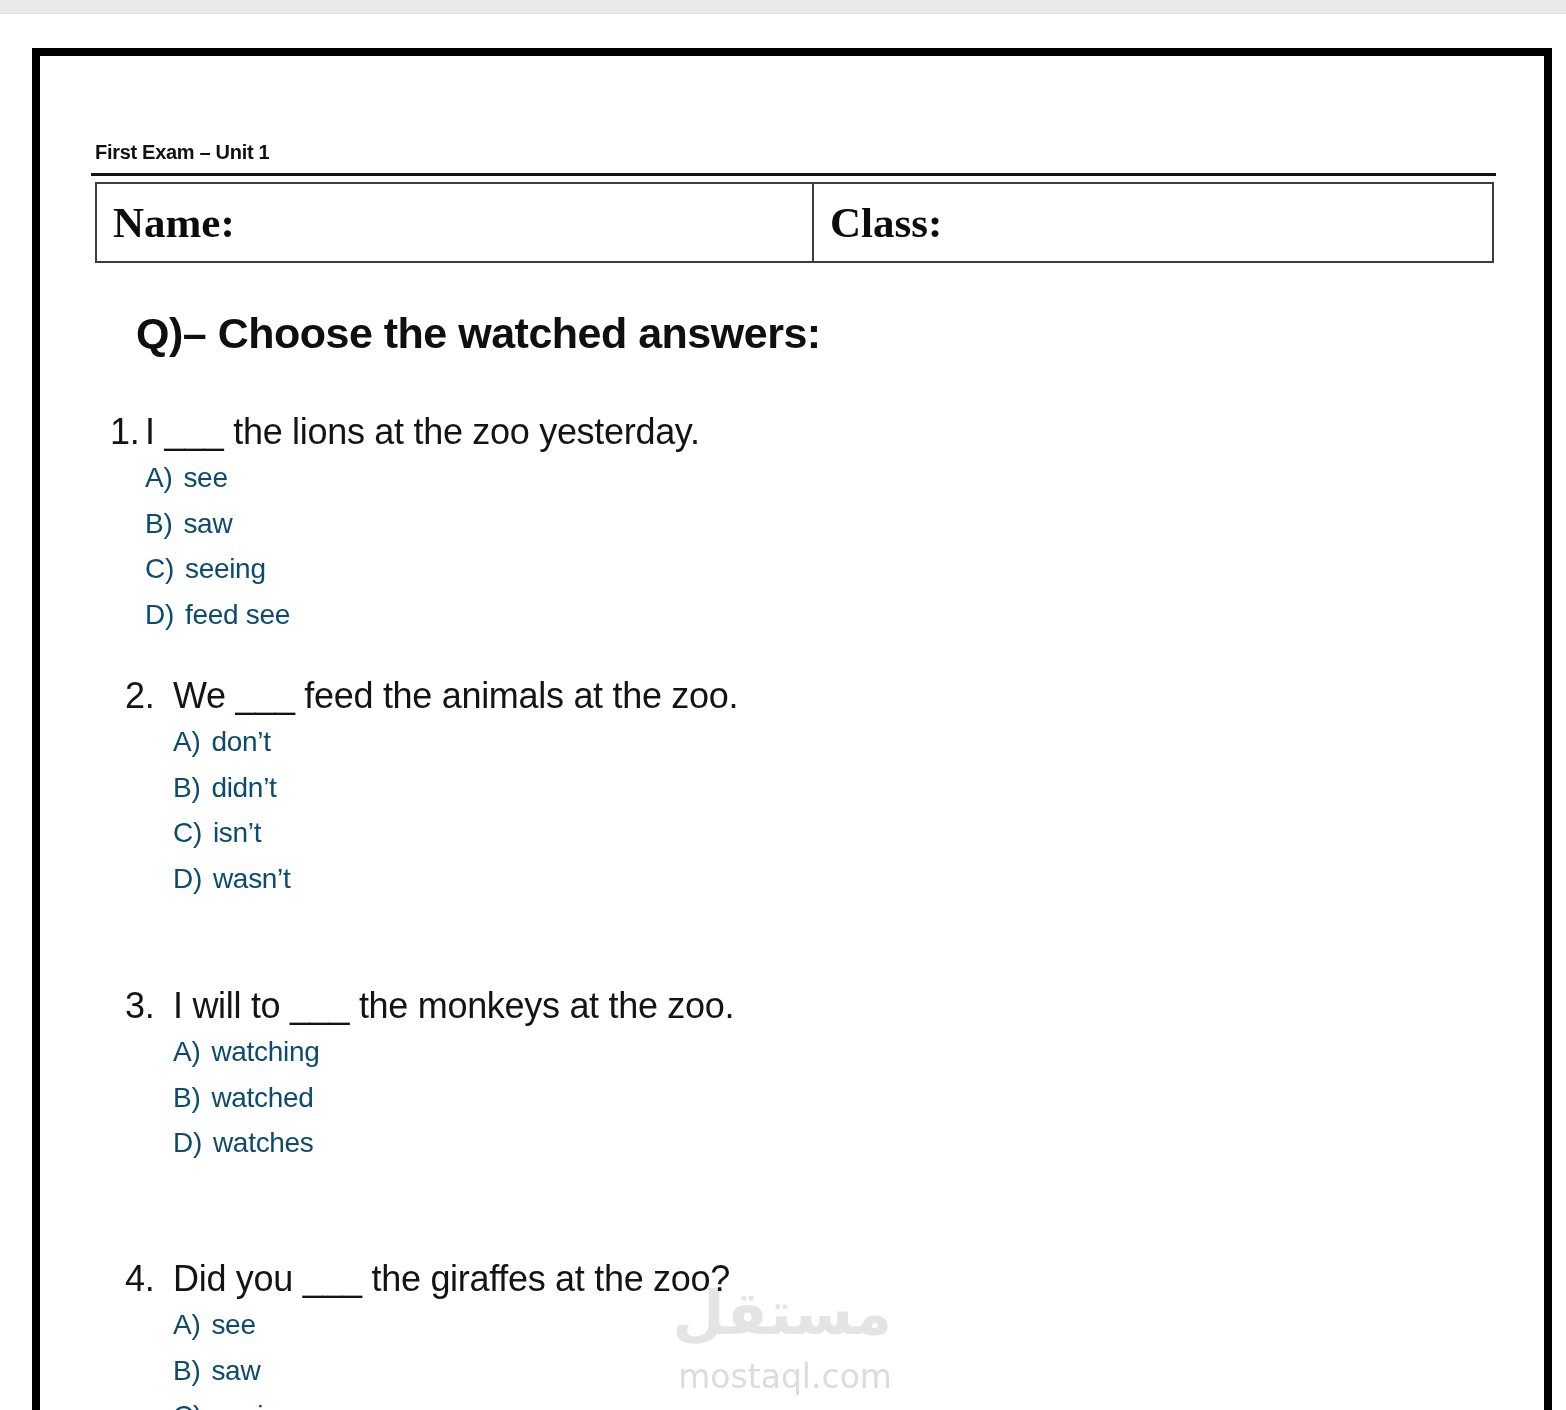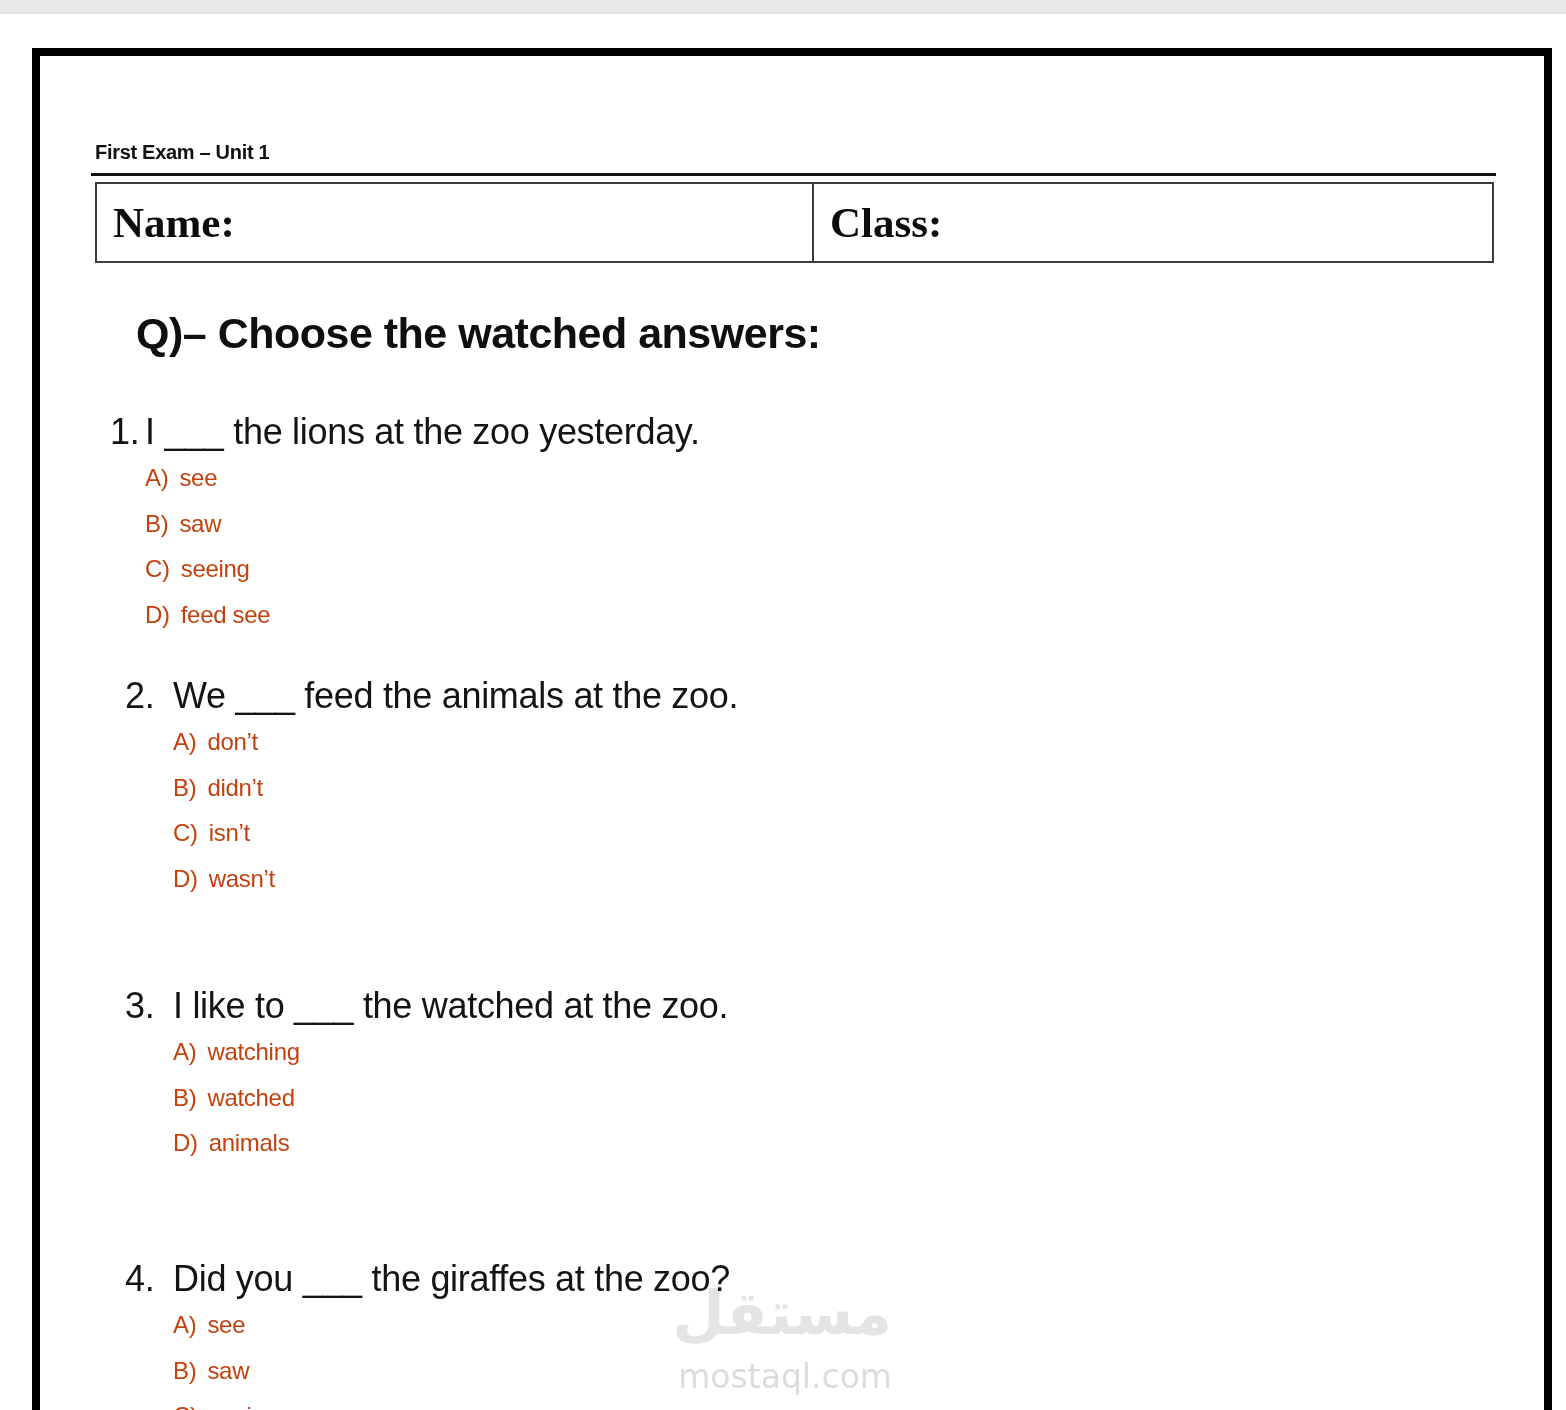--- a/index.html
+++ b/index.html
@@ -97,24 +97,24 @@
     color: #141414;
     display: flex;
   }
   .q-num {
     display: inline-block;
     flex: 0 0 auto;
   }
   .question.q-first .q-num { width: 35px; }
   .question.q-rest  .q-num { width: 48px; }
   .options {
-    font-size: 24px;
+    font-size: 28px;
     line-height: 45.5px;
     letter-spacing: -0.3px;
-    color: #c2410c;
+    color: #0c4a6e;
   }
   .question.q-first .options { margin-left: 35px; }
   .question.q-rest  .options { margin-left: 48px; }
   .opt-label { margin-right: 11px; }
 
   .q1 { left: 110px; top: 409px; }
   .q2 { left: 125px; top: 673px; }
   .q3 { left: 125px; top: 983px; }
   .q4 { left: 125px; top: 1256px; }
 
@@ -188,26 +188,26 @@
     <div class="option"><span class="opt-label">A)</span><span class="opt-text">don’t</span></div>
     <div class="option"><span class="opt-label">B)</span><span class="opt-text">didn’t</span></div>
     <div class="option"><span class="opt-label">C)</span><span class="opt-text">isn’t</span></div>
     <div class="option"><span class="opt-label">D)</span><span class="opt-text">wasn’t</span></div>
   </div>
 </div>
 
 <div class="question q3 q-rest">
   <div class="q-line">
     <span class="q-num">3.</span>
-      <span class="q-text">I like to ___ the watched at the zoo.</span>
+      <span class="q-text">I will to ___ the monkeys at the zoo.</span>
   </div>
   <div class="options">
     <div class="option"><span class="opt-label">A)</span><span class="opt-text">watching</span></div>
     <div class="option"><span class="opt-label">B)</span><span class="opt-text">watched</span></div>
-    <div class="option"><span class="opt-label">D)</span><span class="opt-text">animals</span></div>
+    <div class="option"><span class="opt-label">D)</span><span class="opt-text">watches</span></div>
   </div>
 </div>
 
 <div class="question q4 q-rest">
   <div class="q-line">
     <span class="q-num">4.</span>
       <span class="q-text">Did you ___ the giraffes at the zoo?</span>
   </div>
   <div class="options">
     <div class="option"><span class="opt-label">A)</span><span class="opt-text">see</span></div>

